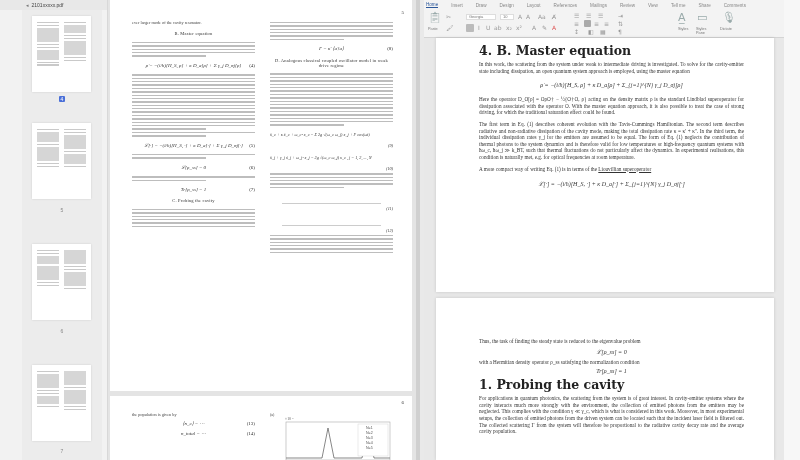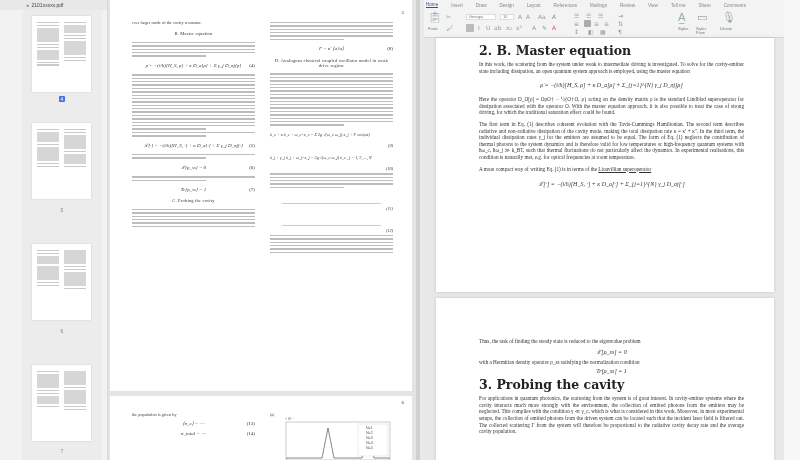--- a/index.html
+++ b/index.html
@@ -322,32 +322,32 @@
       <span class="big-ico" style="left:254px; top:0px;">A̲</span>
       <span class="lbl" style="left:254px; top:16px;">Styles</span>
       <span class="big-ico" style="left:273px; top:0px;">▭</span>
       <span class="lbl" style="left:272px; top:16px; width:14px; white-space:normal; line-height:4px;">Styles Pane</span>
       <span class="big-ico" style="left:298px; top:0px;">🎙︎</span>
       <span class="lbl" style="left:296px; top:16px;">Dictate</span>
     </div>
   </div>
 
   <div class="wpage a">
-    <div class="wh h1">2. B. Master equation</div>
+    <div class="wh h1">4. B. Master equation</div>
     <div class="wp">In this work, the scattering from the system under weak to intermediate driving is investigated. To solve for the cavity-emitter state including dissipation, an open quantum system approach is employed, using the master equation</div>
     <div class="weq">ρ̇ = −(i/ħ)[H_S, ρ] + κ D_a[ρ] + Σ_{j=1}^{N} γ_j D_σj[ρ]</div>
     <div class="wp">Here the operator D_O[ρ] = OρO† − ½{O†O, ρ} acting on the density matrix ρ is the standard Lindblad superoperator for dissipation associated with the operator O. With the master equation approach, it is also possible to treat the case of strong driving, for which the traditional saturation effect could be found.</div>
     <div class="wp" style="margin-top:5px;">The first term in Eq. (1) describes coherent evolution with the Tavis-Cummings Hamiltonian. The second term describes radiative and non-radiative dissipation of the cavity mode, making the total dissipation rate κ = κ' + κ''. In the third term, the individual dissipation rates γ_j for the emitters are assumed to be equal. The form of Eq. (1) neglects the contribution of thermal photons to the system dynamics and is therefore valid for low temperatures or high-frequency quantum systems with ħω_c, ħω_j ≫ k_BT, such that thermal fluctuations do not particularly affect the dynamics. In experimental realisations, this condition is naturally met, e.g. for optical frequencies at room temperature.</div>
     <div class="wp" style="margin-top:5px;"><span>A more compact way of writing Eq. (1) is in terms of the </span><span class="ul">Liouvillian superoperator</span></div>
     <div class="weq">ℒ[·] = −(i/ħ)[H_S, ·] + κ D_a[·] + Σ_{j=1}^{N} γ_j D_σj[·]</div>
   </div>
 
   <div class="wpage b">
     <div class="wp" style="margin-top:40px;">Thus, the task of finding the steady state is reduced to the eigenvalue problem</div>
     <div class="weq" style="margin:3px 0;">ℒ[ρ_ss] = 0</div>
     <div class="wp">with a Hermitian density operator ρ_ss satisfying the normalization condition</div>
     <div class="weq" style="margin:3px 0;">Tr[ρ_ss] = 1</div>
-    <div class="wh h1" style="margin-top:2px;">3. Probing the cavity</div>
+    <div class="wh h1" style="margin-top:2px;">1. Probing the cavity</div>
     <div class="wp">For applications in quantum photonics, the scattering from the system is of great interest. In cavity-emitter systems where the cavity interacts much more strongly with the environment, the collection of emitted photons from the emitters may be neglected. This complies with the condition γ ≪ γ_c, which is what is considered in this work. Moreover, in most experimental setups, the collection of emitted photons from the driven system can be located such that the incident laser field is filtered out. The collected scattering Γ from the system will therefore be proportional to the radiative cavity decay rate and the average cavity population.</div>
   </div>
 
   <div class="word-scroll"></div>
 </div>
 
 </body></html>

